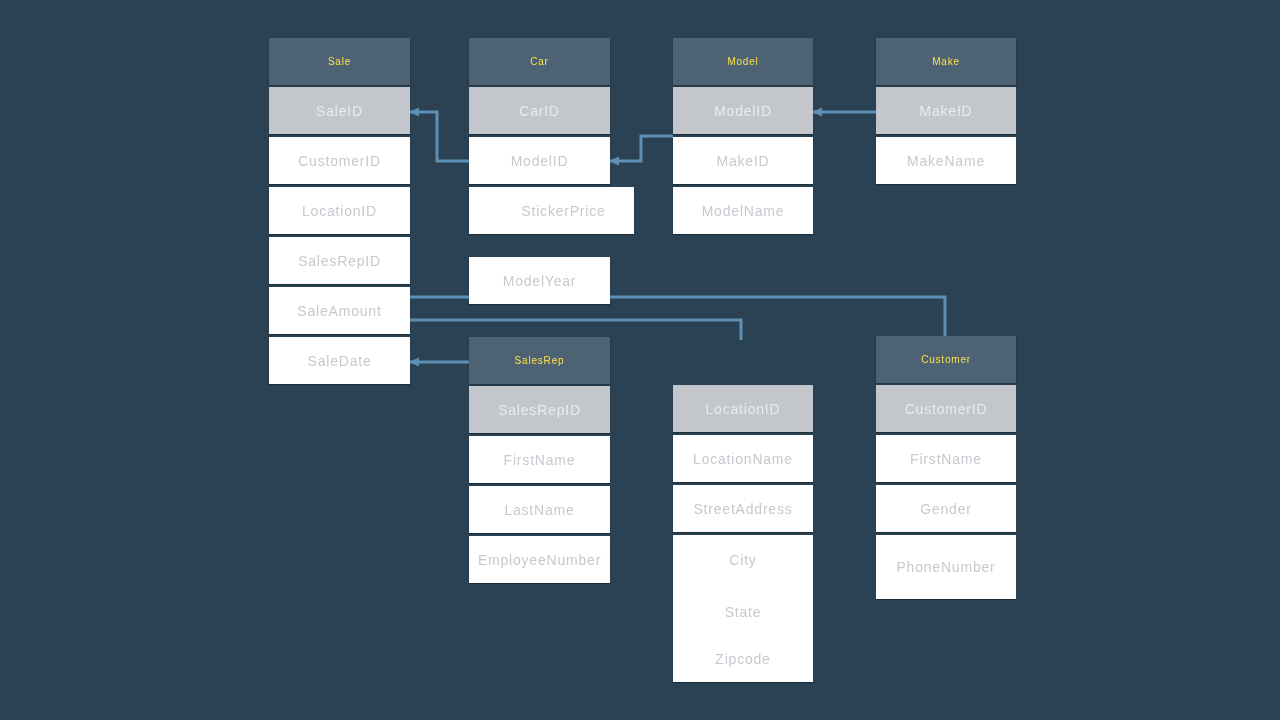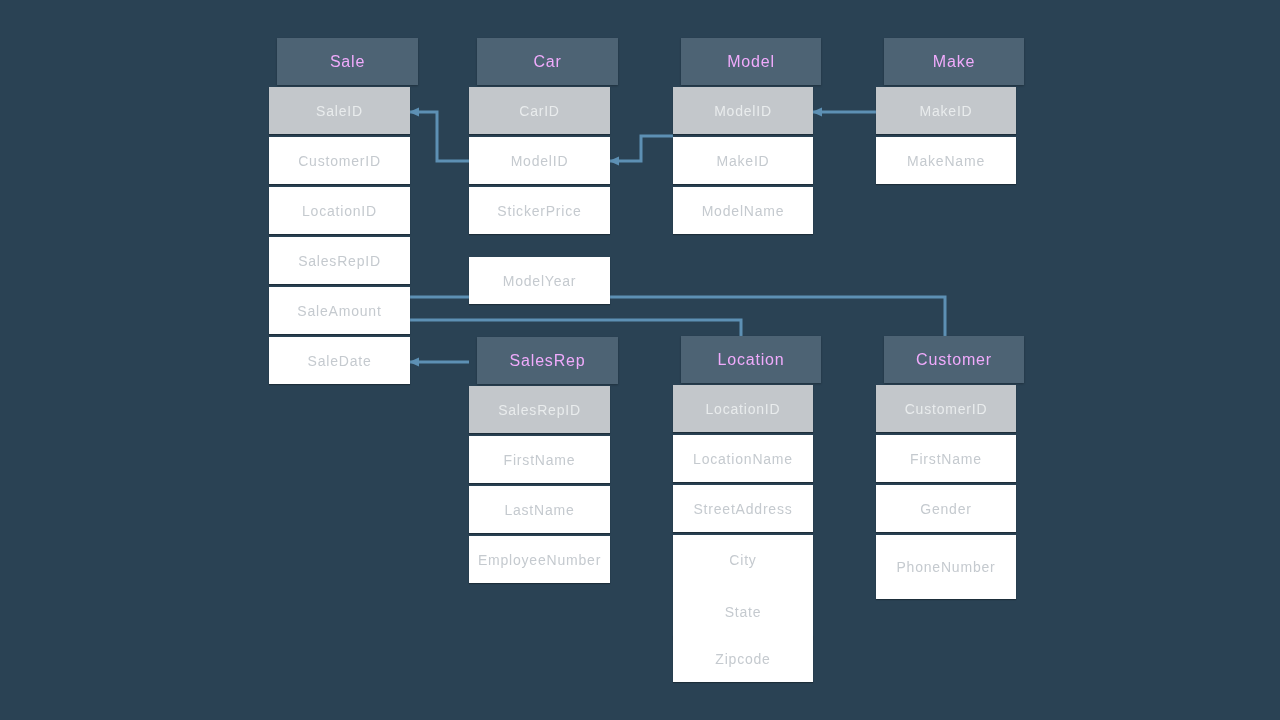--- a/index.html
+++ b/index.html
@@ -6,23 +6,23 @@
   body{
     width:1280px;height:720px;overflow:hidden;
     font-family:"Liberation Sans","DejaVu Sans",sans-serif;
     background:#2a4254;
     position:relative;
   }
   #diagram{position:absolute;left:0;top:0;width:1280px;height:720px;}
   #wires{position:absolute;left:0;top:0;width:1280px;height:720px;pointer-events:none;}
   .db-table{position:absolute;}
   .tbl-header{
-    position:absolute;left:8px;width:100%;height:47px;
+    position:absolute;left:0;width:100%;height:47px;
     display:flex;align-items:center;justify-content:center;
-    color:#f0abfc;font-size:16px;letter-spacing:0.8px;
+    color:#fde047;font-size:10px;letter-spacing:0.8px;
     background:#4d6374;
     box-shadow:0 1px 2px rgba(0,0,0,0.25);
   }
   .tbl-row{
     position:absolute;left:0;width:100%;height:47px;
     display:flex;align-items:center;justify-content:center;
     font-size:14px;letter-spacing:0.8px;
     background:#ffffff;color:#c5cacf;
     box-shadow:0 1px 1px rgba(0,0,0,0.3);
   }
@@ -53,21 +53,21 @@
         <div class="tbl-row" style="top: 99px; height: 47px;">CustomerID</div>
         <div class="tbl-row" style="top: 149px; height: 47px;">LocationID</div>
         <div class="tbl-row" style="top: 199px; height: 47px;">SalesRepID</div>
         <div class="tbl-row" style="top: 249px; height: 47px;">SaleAmount</div>
         <div class="tbl-row" style="top: 299px; height: 47px;">SaleDate</div>
       </div>
       <div class="db-table" style="left: 469px; top: 38px; width: 141px; height: 249px;">
         <div class="tbl-header" style="top: 0px;">Car</div>
         <div class="tbl-row pk" style="top: 49px; height: 47px;">CarID</div>
         <div class="tbl-row" style="top: 99px; height: 47px;">ModelID</div>
-        <div class="tbl-row" style="top: 149px; height: 47px;">StickerPrice</div>
+        <div class="tbl-row" style="top: 149px; height: 47px; padding-left: 24px;">StickerPrice</div>
         <div class="tbl-row" style="top: 199px; height: 47px; margin-top: 20px;">ModelYear</div>
       </div>
       <div class="db-table" style="left: 673px; top: 38px; width: 140px; height: 199px;">
         <div class="tbl-header" style="top: 0px;">Model</div>
         <div class="tbl-row pk" style="top: 49px; height: 47px;">ModelID</div>
         <div class="tbl-row" style="top: 99px; height: 47px;">MakeID</div>
         <div class="tbl-row" style="top: 149px; height: 47px;">ModelName</div>
       </div>
       <div class="db-table" style="left: 876px; top: 38px; width: 140px; height: 149px;">
         <div class="tbl-header" style="top: 0px;">Make</div>
@@ -75,21 +75,20 @@
         <div class="tbl-row" style="top: 99px; height: 47px;">MakeName</div>
       </div>
       <div class="db-table" style="left: 469px; top: 337px; width: 141px; height: 249px;">
         <div class="tbl-header" style="top: 0px;">SalesRep</div>
         <div class="tbl-row pk" style="top: 49px; height: 47px;">SalesRepID</div>
         <div class="tbl-row" style="top: 99px; height: 47px;">FirstName</div>
         <div class="tbl-row" style="top: 149px; height: 47px;">LastName</div>
         <div class="tbl-row" style="top: 199px; height: 47px;">EmployeeNumber</div>
       </div>
       <div class="db-table" style="left: 673px; top: 336px; width: 140px; height: 349px;">
-        <div class="tbl-header" style="top: 0px;">Location</div>
         <div class="tbl-row pk" style="top: 49px; height: 47px;">LocationID</div>
         <div class="tbl-row" style="top: 99px; height: 47px;">LocationName</div>
         <div class="tbl-row" style="top: 149px; height: 47px;">StreetAddress</div>
         <div class="tbl-row" style="top: 199px; height: 50px;">City</div>
         <div class="tbl-row" style="top: 249px; height: 54px;">State</div>
         <div class="tbl-row" style="top: 299px; height: 47px;">Zipcode</div>
       </div>
       <div class="db-table" style="left: 876px; top: 336px; width: 140px; height: 249px;">
         <div class="tbl-header" style="top: 0px;">Customer</div>
         <div class="tbl-row pk" style="top: 49px; height: 47px;">CustomerID</div>

